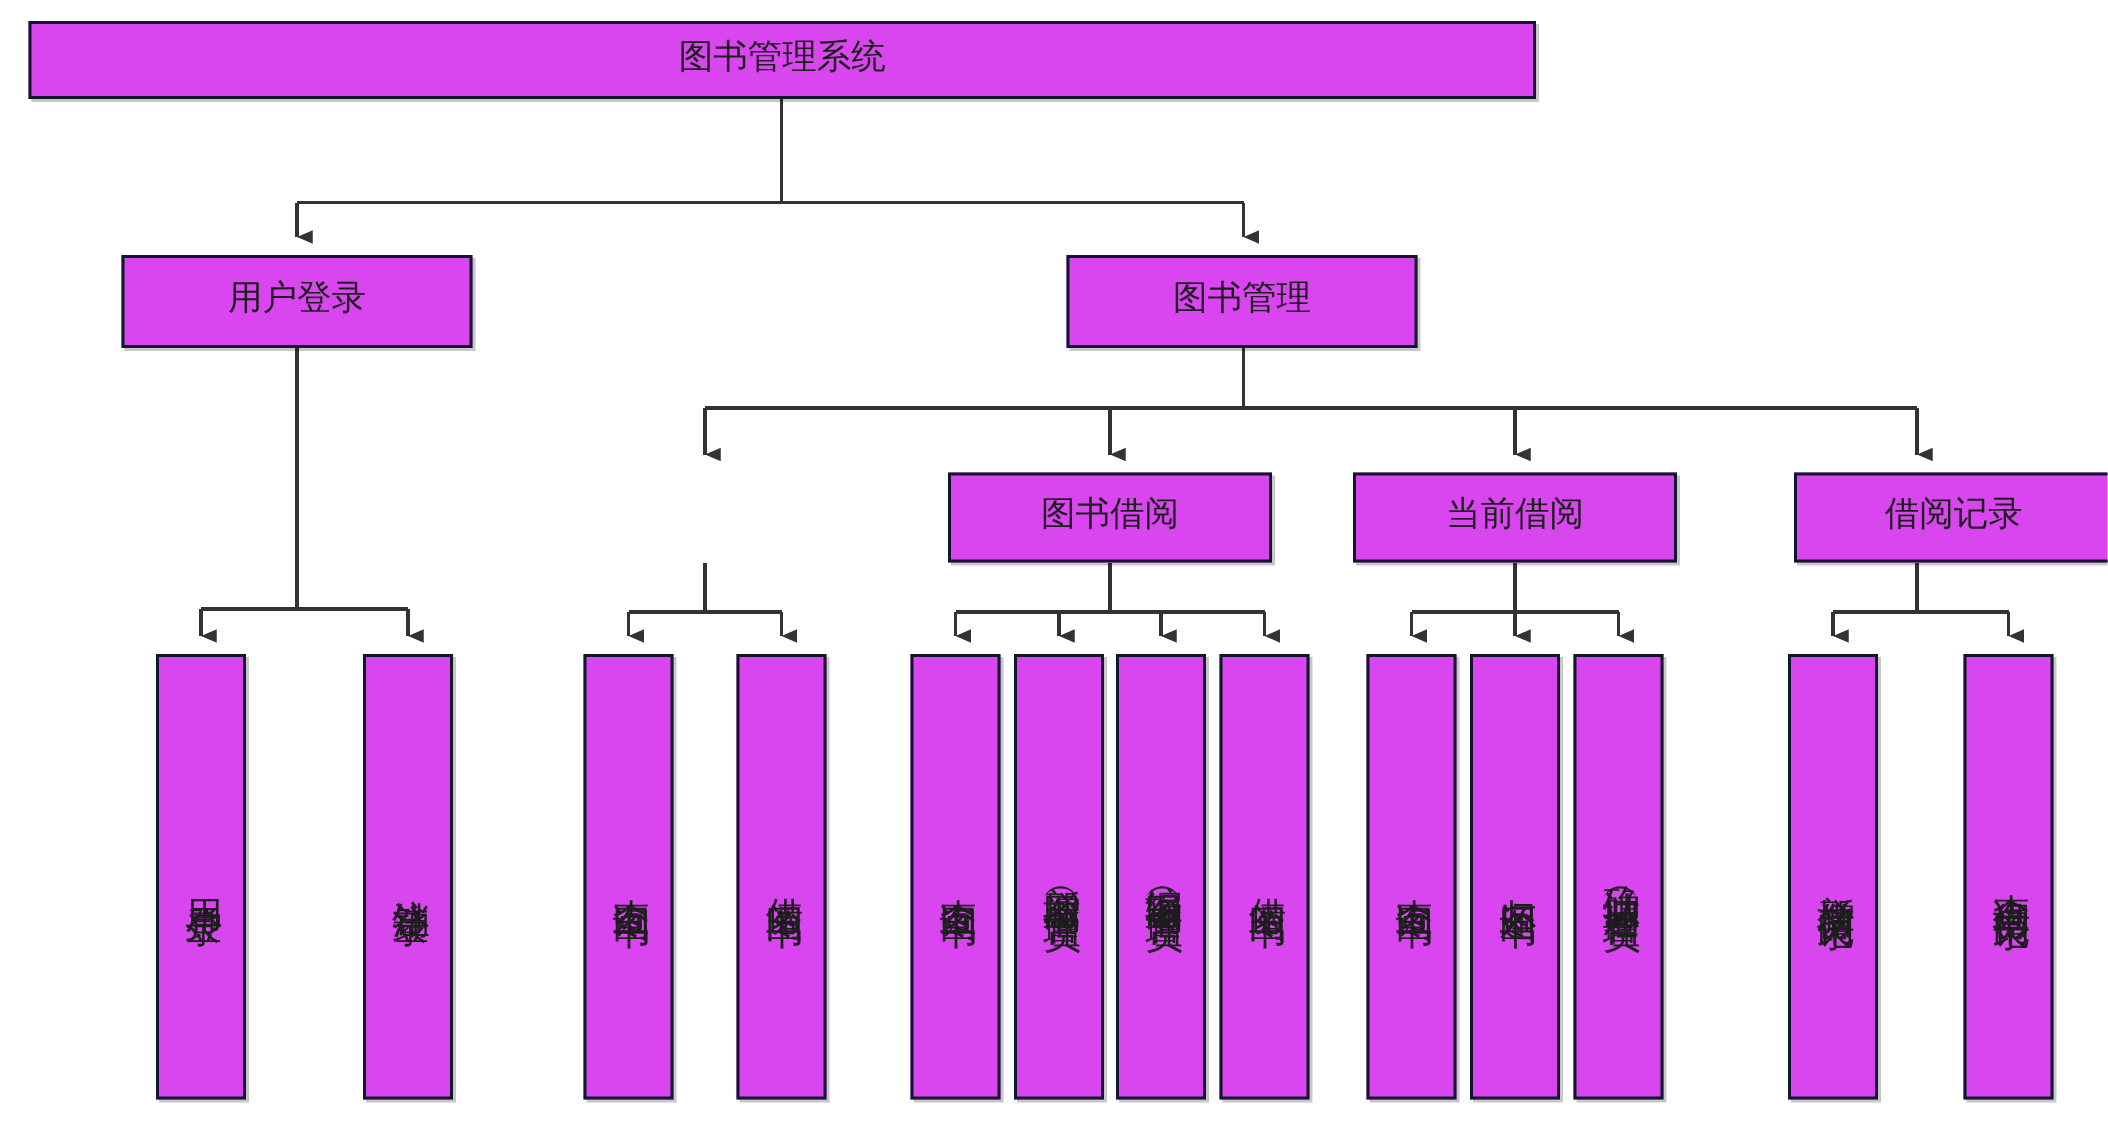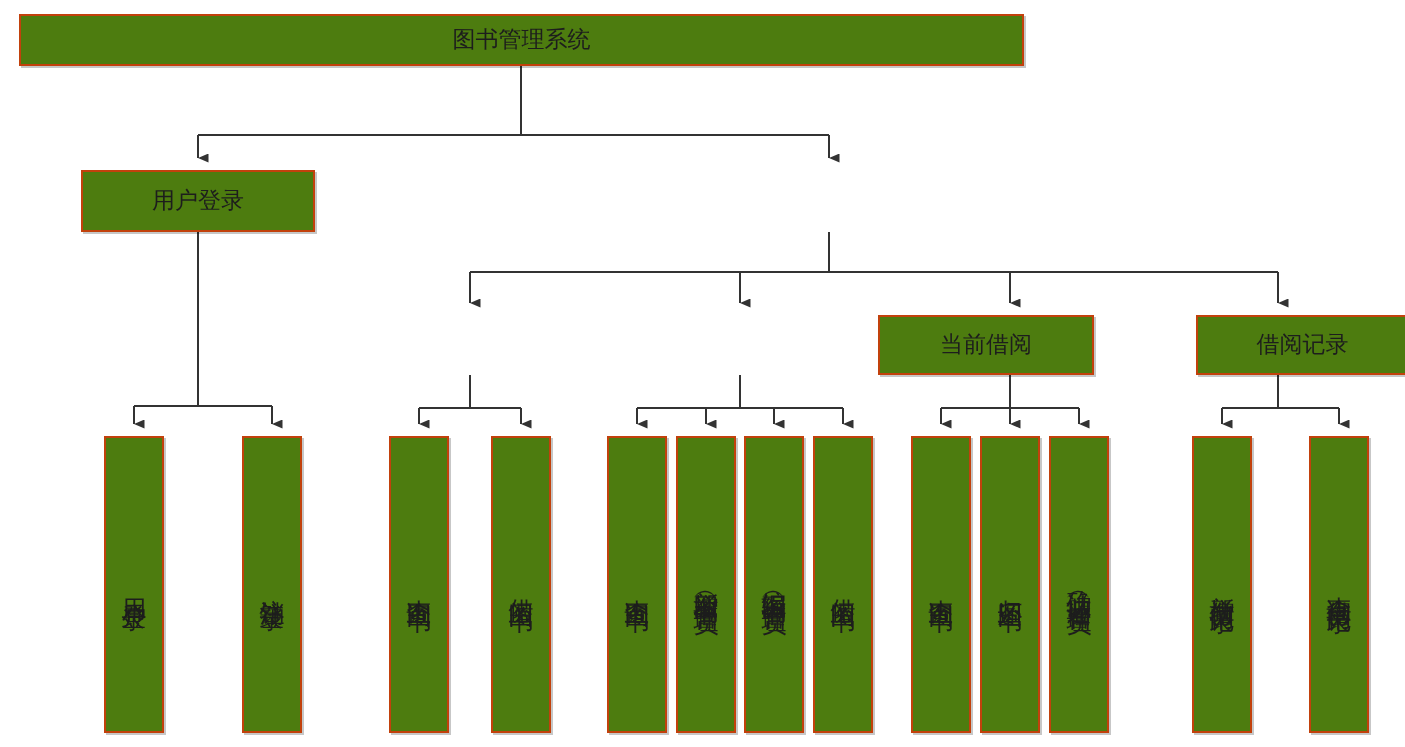--- a/index.html
+++ b/index.html
@@ -23,26 +23,27 @@
   svg#wiring {
     position: absolute;
     left: 0;
     top: 0;
     width: 1405px;
     height: 747px;
   }
   .node {
     position: absolute;
     box-sizing: border-box;
-    background: #4d7c0f;
-    border: 2px solid #c2410c;
+    background: #d946ef;
+    border: 2px solid #0f172a;
     display: flex;
     align-items: center;
     justify-content: center;
     box-shadow: 2px 2px 0 rgba(0,0,0,0.22);
+    font-family: Liberation Mono, monospace;
   }
   .node .node-label {
     color: #1d1d1d;
     text-align: center;
     line-height: 1.18;
     white-space: pre;
   }
   .node.horiz .node-label {
     font-size: 23px;
   }
@@ -127,24 +128,30 @@
   </svg>
 
   <div class="node root horiz" style="left:19px; top:14px; width:1005px; height:52px;">
     <span class="node-label">图书管理系统</span>
   </div>
 
   <div class="node horiz" style="left:81px; top:170px; width:234px; height:62px;">
     <span class="node-label">用户登录</span>
   </div>
 
-
-
-
-  <div class="node horiz" style="left:878px; top:315px; width:216px; height:60px;">
+  <div class="node horiz" style="left:711px; top:170px; width:234px; height:62px;">
+    <span class="node-label">图书管理</span>
+  </div>
+
+
+  <div class="node horiz" style="left:632px; top:315px; width:216px; height:60px;">
+    <span class="node-label">图书借阅</span>
+  </div>
+
+  <div class="node horiz" style="left:902px; top:315px; width:216px; height:60px;">
     <span class="node-label">当前借阅</span>
   </div>
 
   <div class="node horiz" style="left:1196px; top:315px; width:213px; height:60px;">
     <span class="node-label">借阅记录</span>
   </div>
 
   <div class="node vert" style="left:104px; top:436px; width:60px; height:297px;">
     <span class="node-label">用户登录</span>
   </div>

